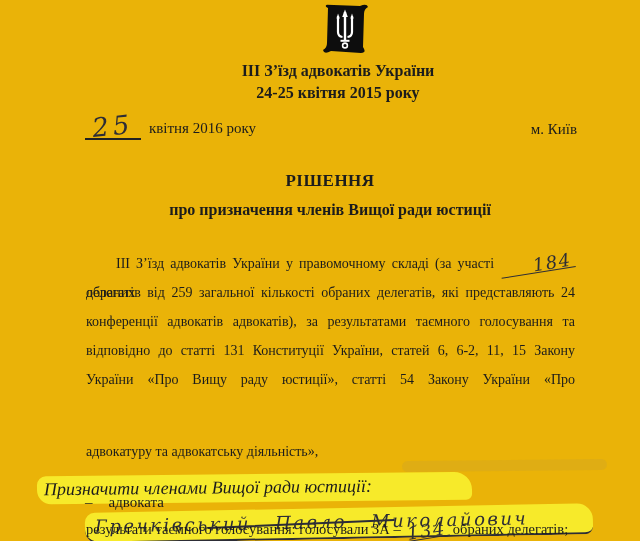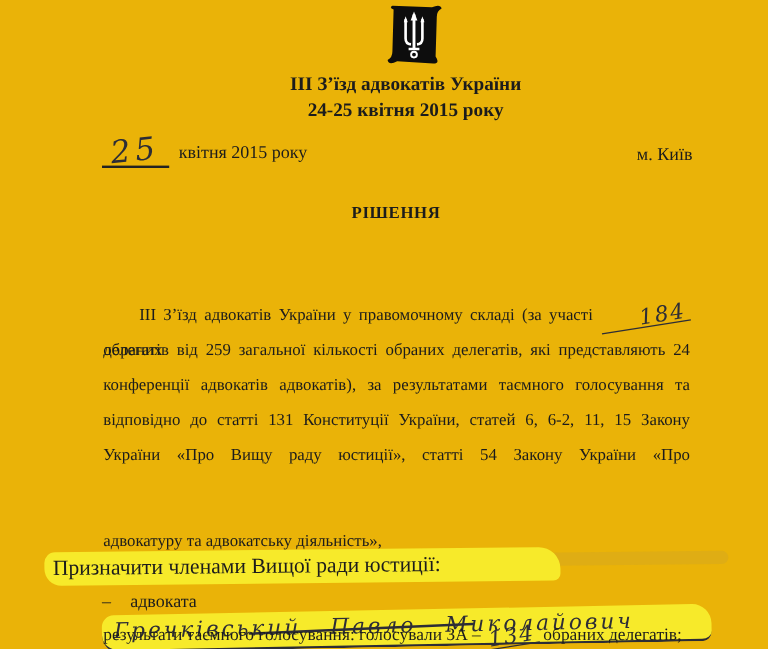--- a/index.html
+++ b/index.html
@@ -36,21 +36,21 @@
   }
   .day-num{
     display:inline-block;font-size:26px;line-height:24px;
     letter-spacing:4px;transform:rotate(-6deg) translateY(2px);
   }
   .place{padding-bottom:2px;}
   
   .decision-heading{
     position:absolute;top:171px;left:85px;width:490px;text-align:center;
   }
-  .decision-title{font-size:14px;font-weight:bold;letter-spacing:0.5px;margin:0;}
+  .decision-title{font-size:17px;font-weight:bold;letter-spacing:0.5px;margin:0;}
   .decision-subtitle{font-size:16px;font-weight:bold;margin:10px 0 0 0;}
   
   .body-par{position:absolute;top:249px;left:86px;width:489px;font-size:14px;}
   .bline{line-height:29px;height:29px;text-align:justify;text-align-last:justify;white-space:normal;}
   .bline.first{text-indent:30px;}
   .bline.last{text-align:left;text-align-last:left;margin-top:43px;}
   .hw-num{
     display:inline-block;font-size:18px;line-height:12px;
     letter-spacing:1.5px;padding:0 3px 1px 3px;
     border-bottom:1.6px solid #2d2d36;
@@ -62,21 +62,21 @@
     position:absolute;top:436px;left:85px;width:490px;text-align:center;
     font-size:17px;font-weight:bold;transform:translateX(38px);
   }
   
   .smudge{
     position:absolute;left:402px;top:460px;width:205px;height:11px;
     background:rgba(130,130,130,0.10);border-radius:8px;
     transform:rotate(-0.6deg);
   }
   
-  .appoint{position:absolute;top:458px;left:37px;}
+  .appoint{position:absolute;top:474px;left:37px;font-style:italic;}
   .hl1{
     display:inline-block;
     background:#f7ea2a;
     font-size:18px;
     padding:3px 100px 4px 7px;
     border-radius:9px 18px 6px 14px;
     transform:rotate(-0.6deg);
   }
   
   .advocate-line{position:absolute;top:494px;left:85px;width:550px;font-size:15px;}
@@ -119,27 +119,28 @@
     </svg>
   </div>
 
   <div class="header">
     <div>ІІІ З’їзд адвокатів України</div>
     <div>24-25 квітня 2015 року</div>
   </div>
 
   <div class="dateline">
     <div>
-      <span class="day-wrap"><span class="hw day-num">25</span></span><span>квітня 2015 року</span>
+      <span class="day-wrap"><span class="hw day-num">25</span></span><span>квітня 2016 року</span>
     </div>
     <div class="place">м. Київ</div>
   </div>
 
   <div class="decision-heading">
     <div class="decision-title">РІШЕННЯ</div>
+    <div class="decision-subtitle">про призначення членів Вищої ради юстиції</div>
   </div>
 
   <div class="body-par">
     <div class="bline first"><span>ІІІ З’їзд адвокатів України у правомочному складі (за участі</span> <span class="hw hw-num">184</span> <span>обраних</span></div>
     <div class="bline">делегатів від 259 загальної кількості обраних делегатів, які представляють 24</div>
     <div class="bline">конференції адвокатів адвокатів), за результатами таємного голосування та</div>
     <div class="bline">відповідно до статті 131 Конституції України, статей 6, 6-2, 11, 15 Закону</div>
     <div class="bline">України «Про Вищу раду юстиції», статті 54 Закону України «Про</div>
     <div class="bline last">адвокатуру та адвокатську діяльність»,</div>
   </div>

